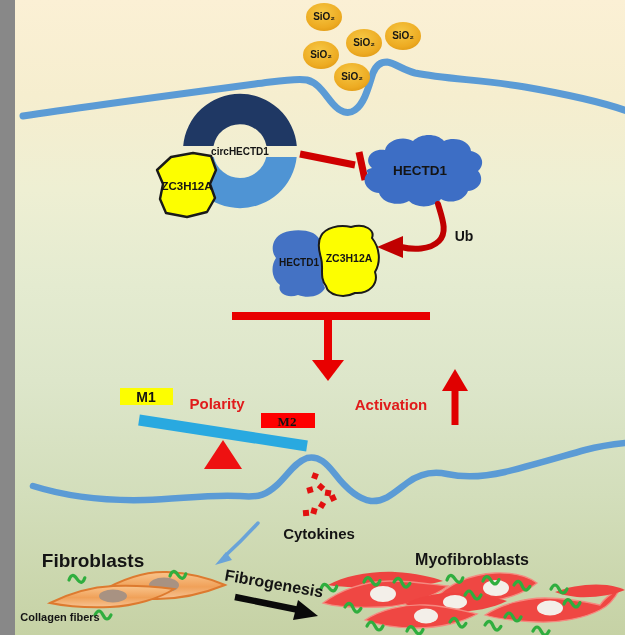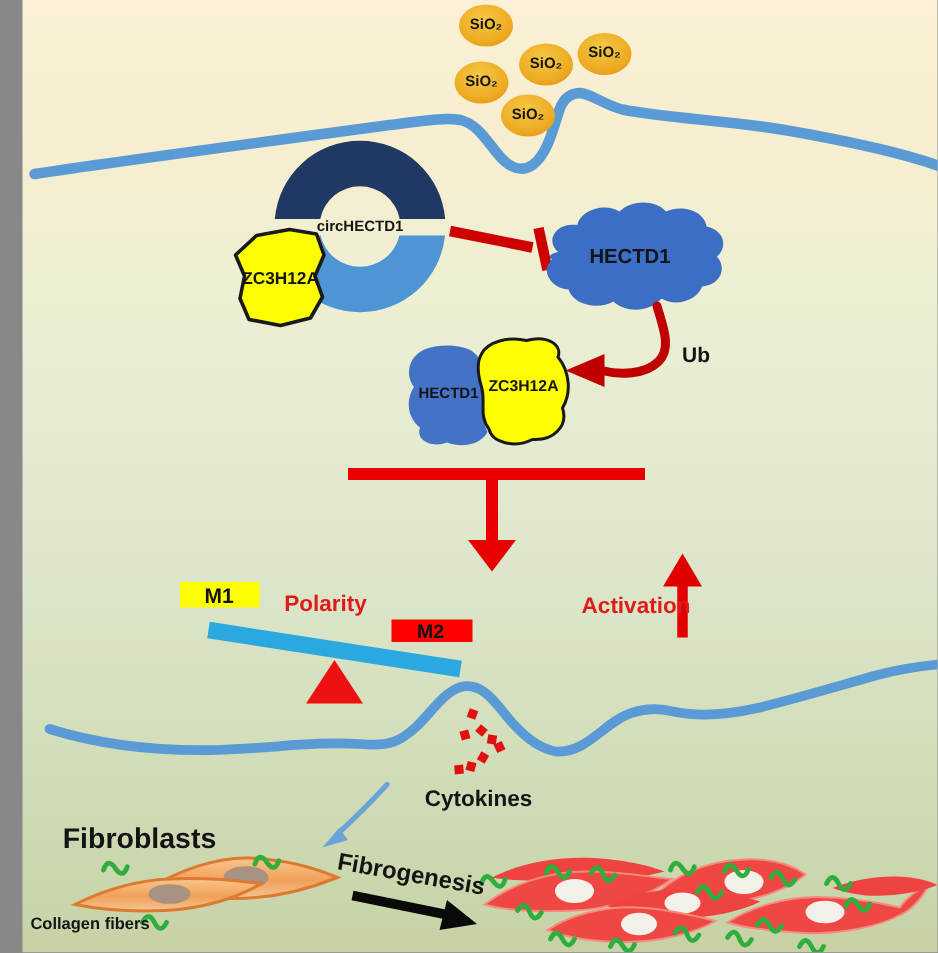--- a/index.html
+++ b/index.html
@@ -17,23 +17,23 @@
   .l-sio{font-size:10px;}
   .l-sio1{left:309px;top:17px}.l-sio2{left:349px;top:43px}.l-sio3{left:388px;top:36px}
   .l-sio4{left:306px;top:55px}.l-sio5{left:337px;top:77px}
   .l-circ{left:225px;top:152px;font-size:10px}
   .l-zc{left:172px;top:187px;font-size:11.5px}
   .l-hectd1{left:405px;top:171px;font-size:13.5px}
   .l-ub{left:449px;top:236px;font-size:14px}
   .l-cxh{left:284px;top:263px;font-size:10px}
   .l-cxz{left:334px;top:258px;font-size:10.5px}
   .l-m1{left:131px;top:397px;font-size:14px;font-family:Liberation Sans, sans-serif}
-  .l-m2{left:272px;top:421px;font-size:13px;font-family:Liberation Sans, sans-serif}
+  .l-m2{left:272px;top:421px;font-size:13px;font-family:Liberation Serif, serif}
   .l-pol{left:202px;top:403px;font-size:15px;color:#e01b1b}
-  .l-act{left:409px;top:404px;font-size:15px;color:#e01b1b}
+  .l-act{left:376px;top:404px;font-size:15px;color:#e01b1b}
   .l-cyt{left:304px;top:533px;font-size:15px}
   .l-fib{left:78px;top:560px;font-size:19px}
   .l-fgen{left:259px;top:584px;font-size:16px;transform:translate(-50%,-50%) rotate(10deg)}
   .l-myo{left:457px;top:560px;font-size:16px}
   .l-col{left:45px;top:617px;font-size:11px}
 </style>
 </head>
 <body>
 
 <div class="canvas">
@@ -194,15 +194,16 @@
 <div class="label l-cxz">ZC3H12A</div>
 
 <div class="label l-m1">M1</div>
 <div class="label l-m2">M2</div>
 <div class="label l-pol">Polarity</div>
 <div class="label l-act">Activation</div>
 
 <div class="label l-cyt">Cytokines</div>
 <div class="label l-fib">Fibroblasts</div>
 <div class="label l-fgen">Fibrogenesis</div>
+<div class="label l-myo">Myofibroblasts</div>
 <div class="label l-col">Collagen fibers</div>
 
 </div>
 
 </body></html>

